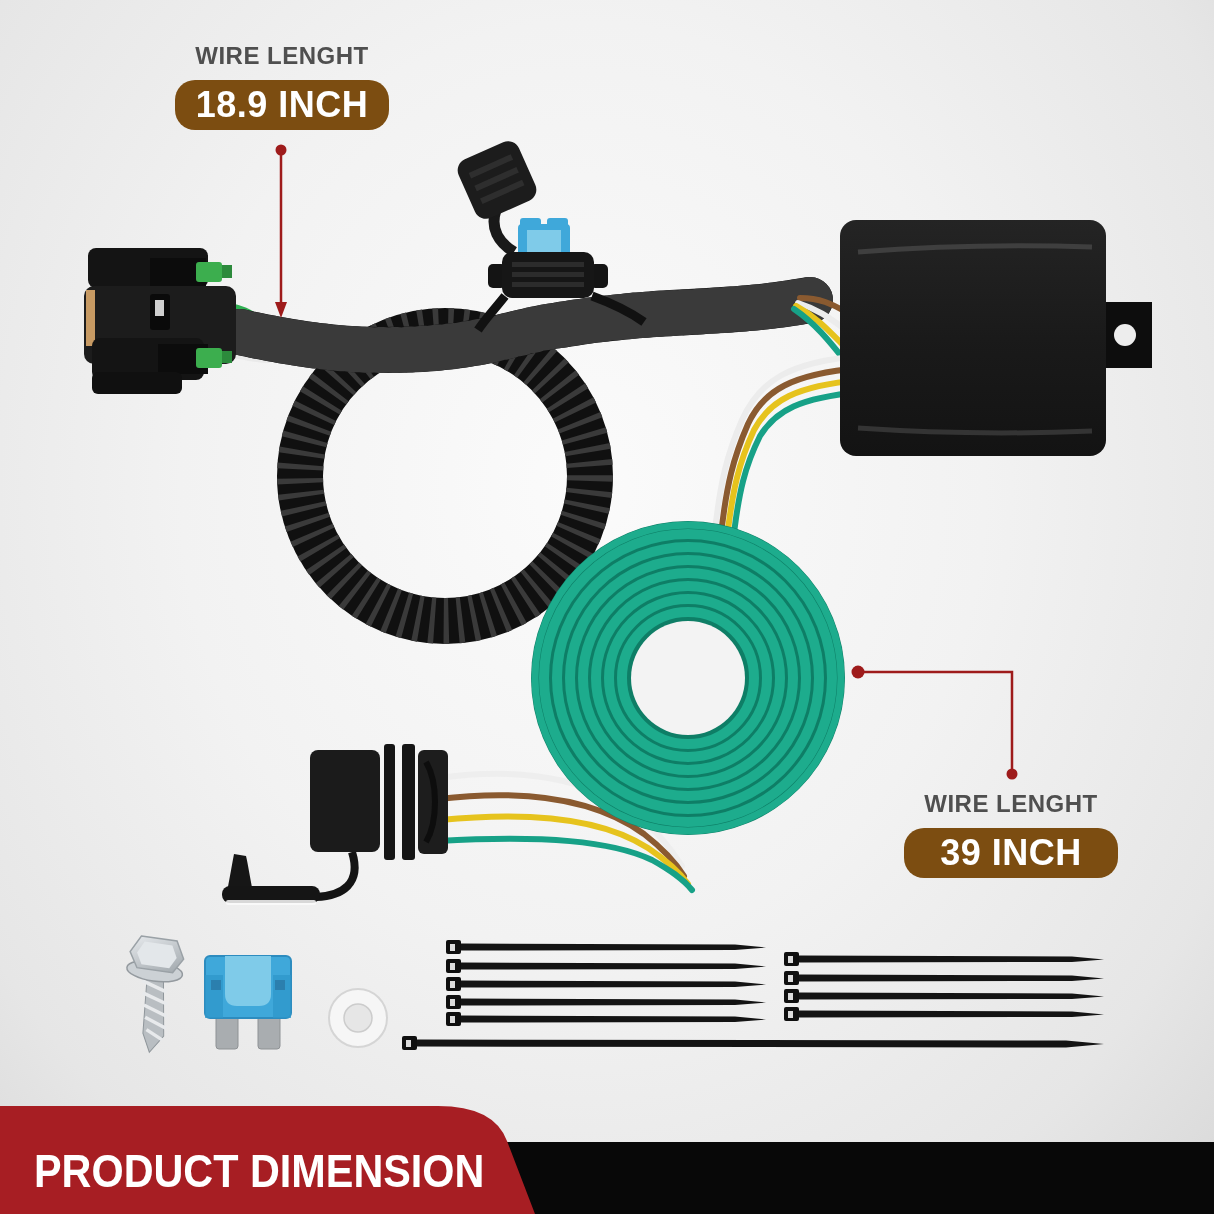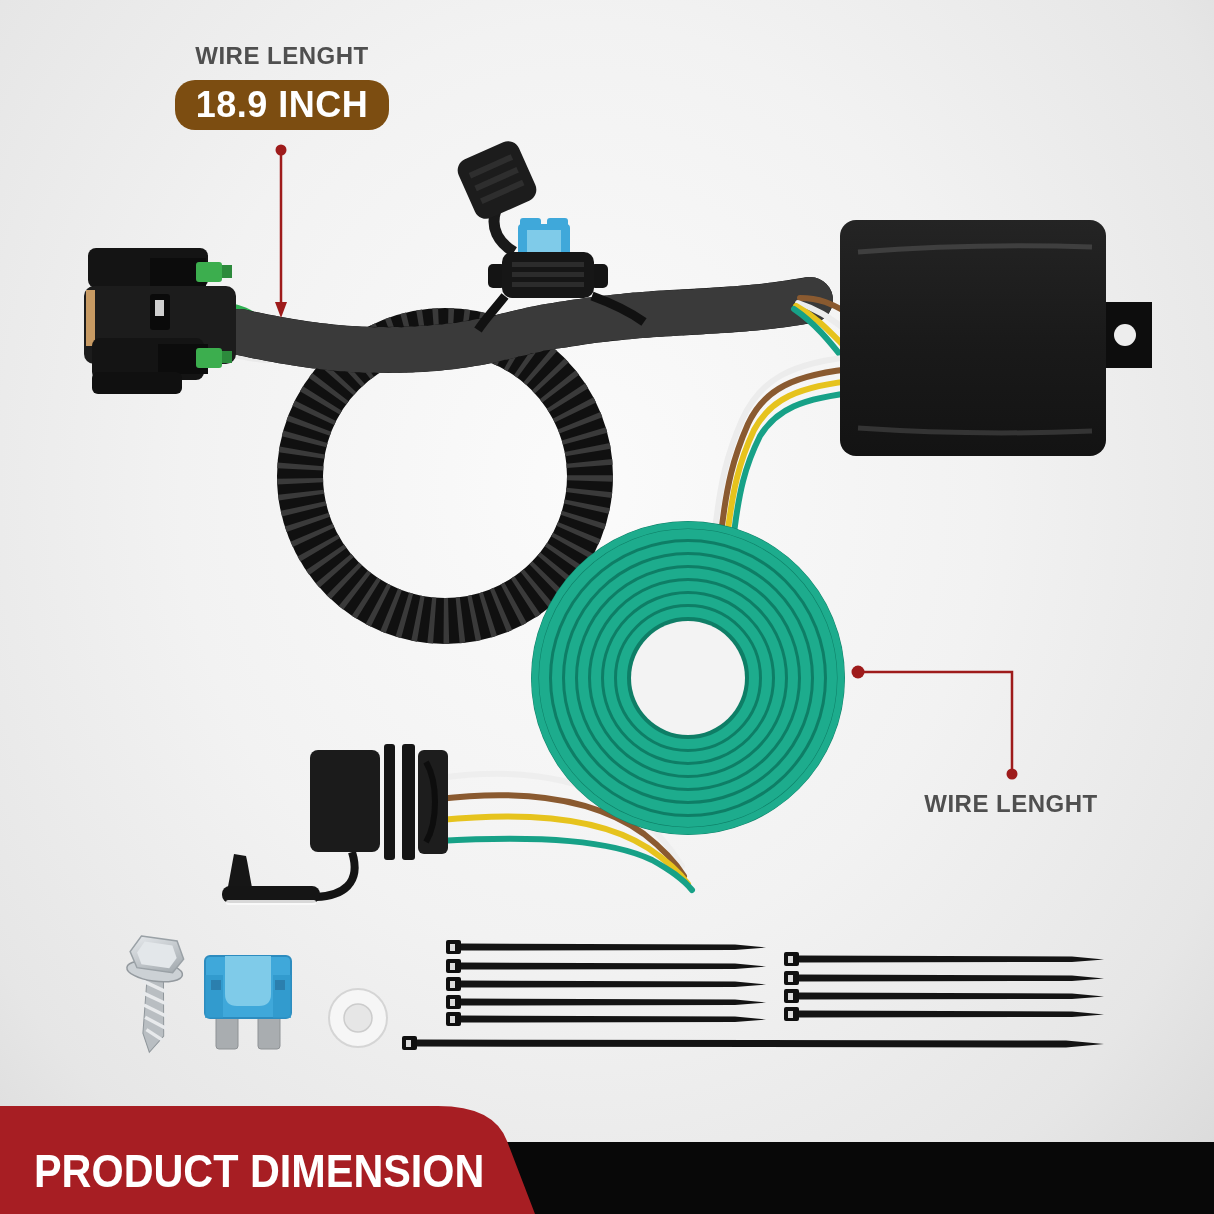--- a/index.html
+++ b/index.html
@@ -260,17 +260,18 @@
     </g>
   </svg>
 
   <div class="anno" id="anno-top">
     <div class="anno-label">WIRE LENGHT</div>
     <span class="anno-badge">18.9 INCH</span>
   </div>
 
   <div class="anno" id="anno-right">
     <div class="anno-label">WIRE LENGHT</div>
+    <span class="anno-badge">39 INCH</span>
   </div>
 
   <div class="banner-text">PRODUCT DIMENSION</div>
 
 </div>
 
 </body></html>

